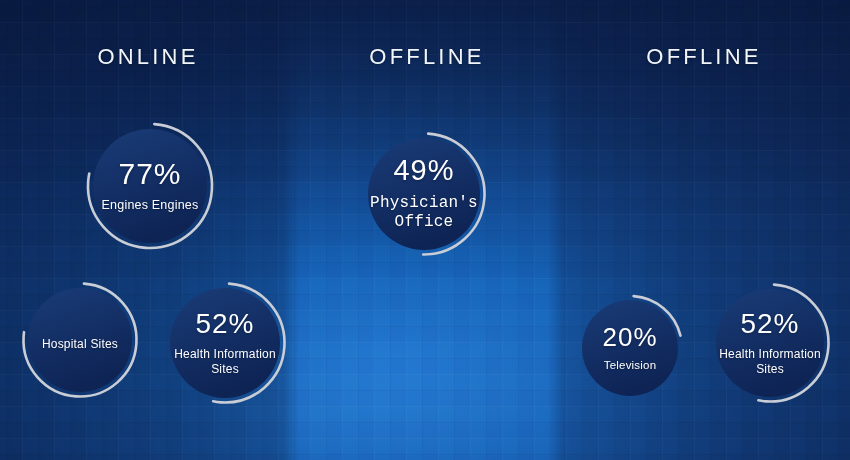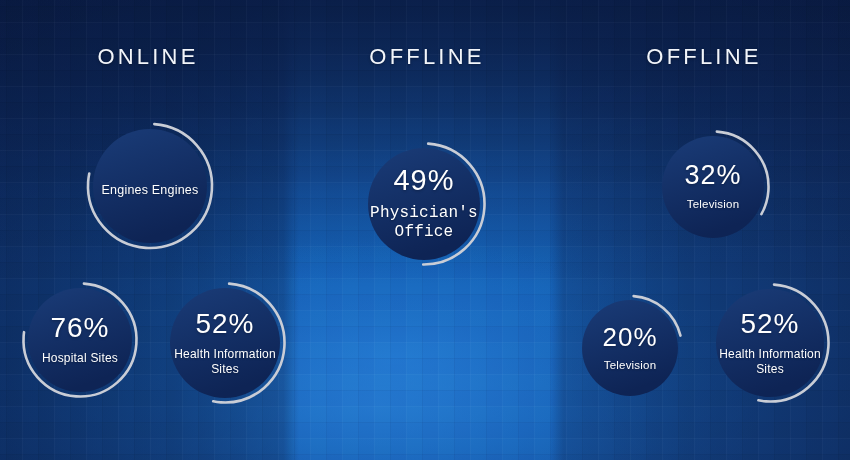--- a/index.html
+++ b/index.html
@@ -165,71 +165,61 @@
         <defs>
           <linearGradient id="fillA" x1="0" y1="0" x2="0.35" y2="1">
             <stop offset="0%" stop-color="#1a3c78"></stop>
             <stop offset="100%" stop-color="#0e2455"></stop>
           </linearGradient>
         </defs>
         <circle cx="66" cy="66" r="57" fill="url(#fillA)"></circle>
         <circle class="arc" cx="66" cy="66" r="62" fill="none" stroke="#c9cdd6" stroke-width="2.6" stroke-linecap="round" stroke-dasharray="299.9592665647534 89.59822248038091" stroke-dashoffset="0" transform="rotate(-86 66 66)"></circle>
       </svg>
       <div class="donut-label">
+        <div class="pct" style="font-size:30px;">77%</div>
         <div class="cap" style="font-size:12.5px;">Engines Engines</div>
       </div>
     </div>
 
     <div class="donut" id="d1" style="left:20px; top:280px; width:120px; height:120px;">
       <svg viewBox="0 0 120 120">
         <circle cx="60" cy="60" r="52" fill="url(#fillA)"></circle>
         <circle class="arc" cx="60" cy="60" r="56.5" fill="none" stroke="#c9cdd6" stroke-width="2.6" stroke-linecap="round" stroke-dasharray="269.7999770902914 85.1999927653552" stroke-dashoffset="0" transform="rotate(-86 60 60)"></circle>
       </svg>
       <div class="donut-label">
-        <div class="pct" style="font-size:28px;">76%</div>
         <div class="cap" style="font-size:12px;">Hospital Sites</div>
       </div>
     </div>
 
     <div class="donut" id="d2" style="left:162px; top:280px; width:126px; height:126px;">
       <svg viewBox="0 0 126 126">
         <circle cx="63" cy="63" r="55" fill="url(#fillA)"></circle>
         <circle class="arc" cx="63" cy="63" r="59.5" fill="none" stroke="#c9cdd6" stroke-width="2.6" stroke-linecap="round" stroke-dasharray="194.4017534041364 179.44777237304896" stroke-dashoffset="0" transform="rotate(-86 63 63)"></circle>
       </svg>
       <div class="donut-label">
         <div class="pct" style="font-size:28px;">52%</div>
         <div class="cap" style="font-size:12px;">
           <span>Health Information</span><br>
           <span>Sites</span>
         </div>
       </div>
     </div>
 
-    <div class="donut" id="d3" style="left:360px; top:140px; width:128px; height:128px;">
+    <div class="donut" id="d3" style="left:360px; top:130px; width:128px; height:128px;">
       <svg viewBox="0 0 128 128">
         <circle cx="64" cy="64" r="56" fill="url(#fillA)"></circle>
         <circle class="arc" cx="64" cy="64" r="60.5" fill="none" stroke="#c9cdd6" stroke-width="2.6" stroke-linecap="round" stroke-dasharray="186.26502843133883 193.86768265302615" stroke-dashoffset="0" transform="rotate(-86 64 64)"></circle>
       </svg>
       <div class="donut-label">
         <div class="pct" style="font-size:29px;">49%</div>
         <div class="cap" style="font-size:16px;font-family:Liberation Mono, monospace;">Physician's Office</div>
       </div>
     </div>
 
 
-    <div class="donut" id="d5" style="left:654px; top:128px; width:118px; height:118px;">
-      <svg viewBox="0 0 118 118">
-        <circle cx="59" cy="59" r="51" fill="url(#fillA)"></circle>
-        <circle class="arc" cx="59" cy="59" r="55.5" fill="none" stroke="#c9cdd6" stroke-width="2.6" stroke-linecap="round" stroke-dasharray="111.58937105550946 237.1274134929576" stroke-dashoffset="0" transform="rotate(-86 59 59)"></circle>
-      </svg>
-      <div class="donut-label">
-        <div class="pct" style="font-size:27px;">32%</div>
-        <div class="cap" style="font-size:11.5px;">Television</div>
-      </div>
-    </div>
 
     <div class="donut" id="d6" style="left:575px; top:293px; width:110px; height:110px;">
       <svg viewBox="0 0 110 110">
         <circle cx="55" cy="55" r="48" fill="url(#fillA)"></circle>
         <circle class="arc" cx="55" cy="55" r="52" fill="none" stroke="#c9cdd6" stroke-width="2.6" stroke-linecap="round" stroke-dasharray="65.34512719466771 261.3805087786708" stroke-dashoffset="0" transform="rotate(-86 55 55)"></circle>
       </svg>
       <div class="donut-label">
         <div class="pct" style="font-size:26px;">20%</div>
         <div class="cap" style="font-size:11.5px;">Television</div>
       </div>

